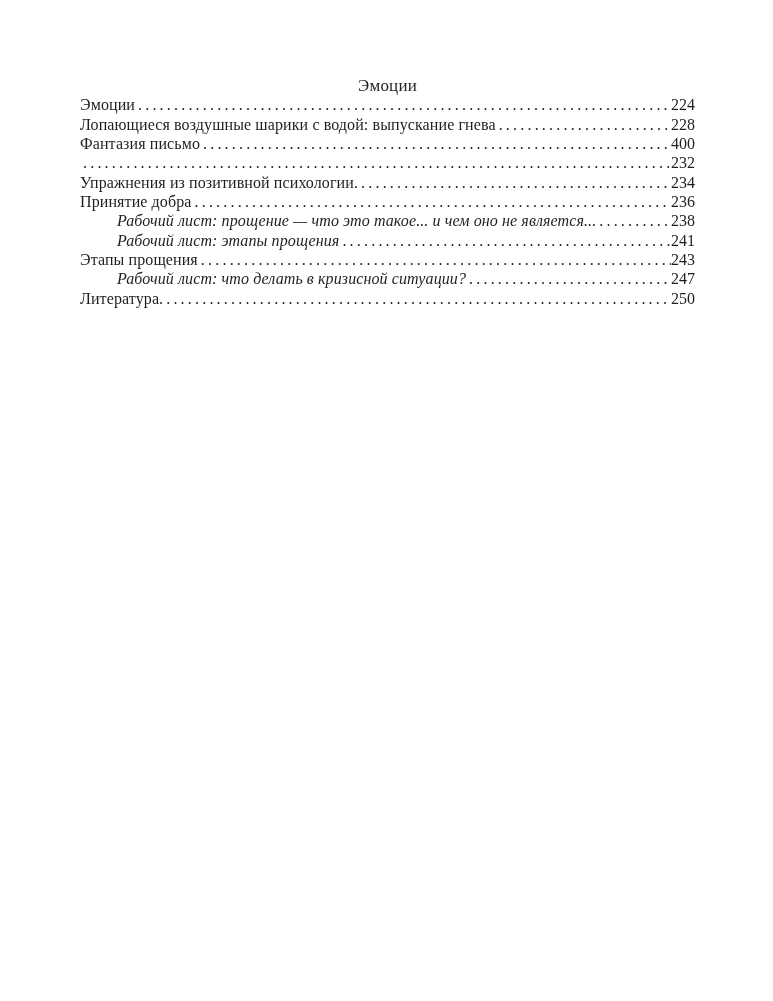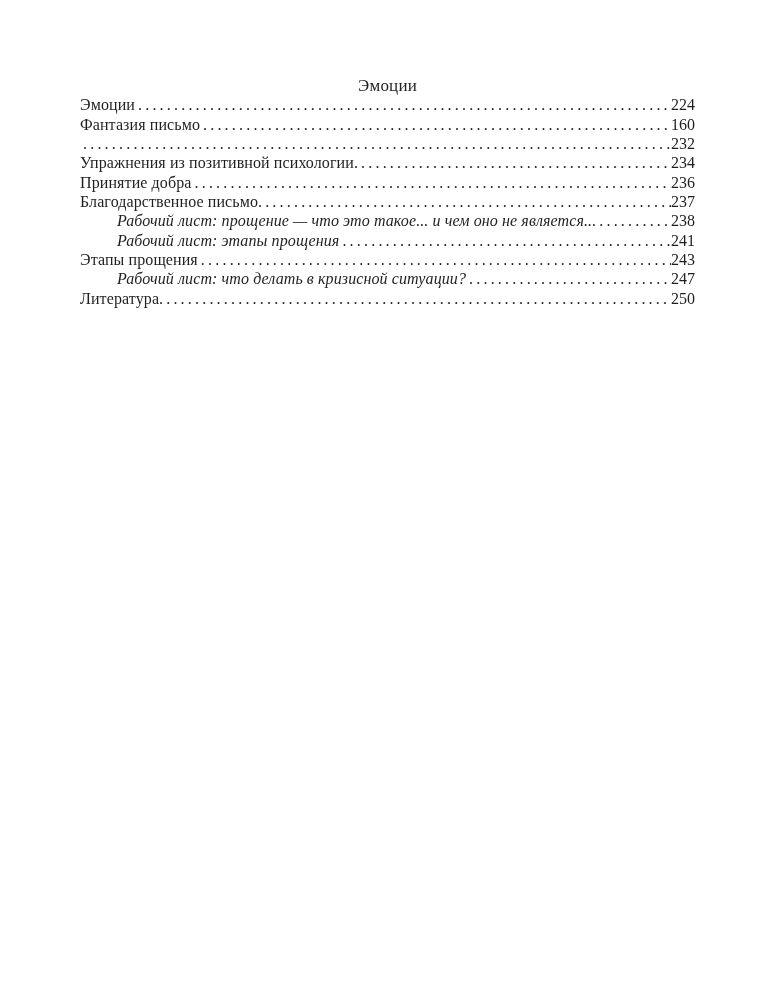--- a/index.html
+++ b/index.html
@@ -75,42 +75,42 @@
 <div class="page" style="--bg: #ffffff; --fg: #1f1f1f;">
   <div class="content">
     <h1 class="section-title">Эмоции</h1>
     <div class="toc" id="toc">
         <div class="toc-row">
     <span class="label">Эмоции</span>
     <span class="dots"></span>
     <span class="pagenum">224</span>
   </div>
         <div class="toc-row">
+    <span class="label">Лопающиеся воздушные шарики с водой: выпускание гнева</span>
+    <span class="dots"></span>
+    <span class="pagenum">228</span>
+  </div>
+        <div class="toc-row">
     <span class="label">Фантазия письмо</span>
     <span class="dots"></span>
-    <span class="pagenum">160</span>
+    <span class="pagenum">400</span>
   </div>
         <div class="toc-row">
     <span class="dots"></span>
     <span class="pagenum">232</span>
   </div>
         <div class="toc-row">
     <span class="label">Упражнения из позитивной психологии.</span>
     <span class="dots"></span>
     <span class="pagenum">234</span>
   </div>
         <div class="toc-row">
     <span class="label">Принятие добра</span>
     <span class="dots"></span>
     <span class="pagenum">236</span>
-  </div>
-        <div class="toc-row">
-    <span class="label">Благодарственное письмо.</span>
-    <span class="dots"></span>
-    <span class="pagenum">237</span>
   </div>
         <div class="toc-row indent italic">
     <span class="label">Рабочий лист: прощение — что это такое... и чем оно не является...</span>
     <span class="dots"></span>
     <span class="pagenum">238</span>
   </div>
         <div class="toc-row indent italic">
     <span class="label">Рабочий лист: этапы прощения</span>
     <span class="dots"></span>
     <span class="pagenum">241</span>

